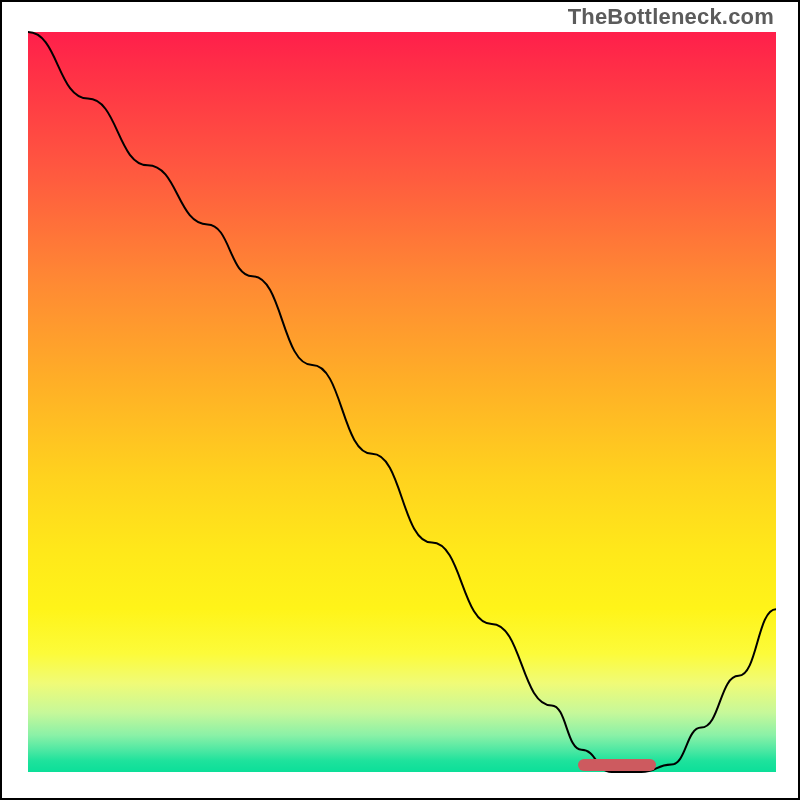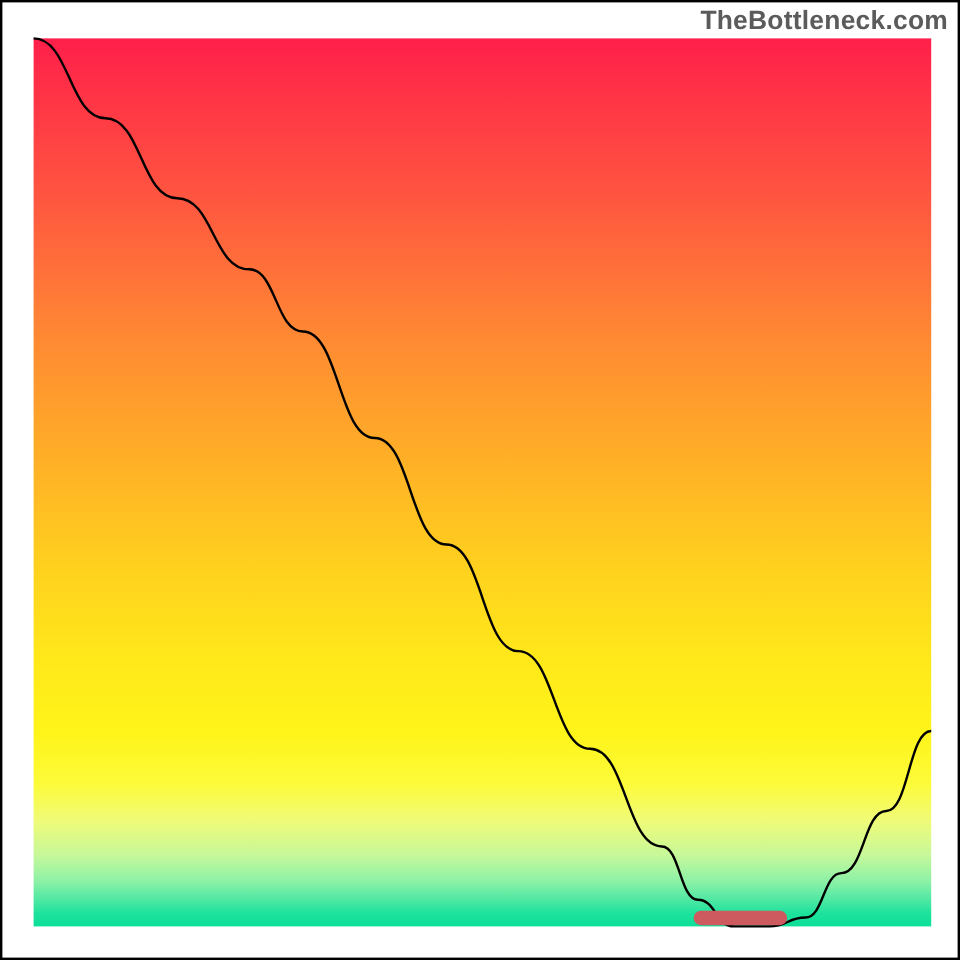--- a/index.html
+++ b/index.html
@@ -13,21 +13,21 @@
   .frame {
     position: relative;
     width: 800px;
     height: 800px;
     box-sizing: border-box;
     border: 2px solid #000;
   }
   .watermark {
     position: absolute;
     top: 2px;
-    right: 8px;
+    right: 24px;
     font-family: Arial, Helvetica, sans-serif;
     font-size: 22px;
     font-weight: bold;
     color: #5b5b5b;
     letter-spacing: 0.2px;
     pointer-events: none;
   }
   .plot {
     position: absolute;
     left: 26px;

